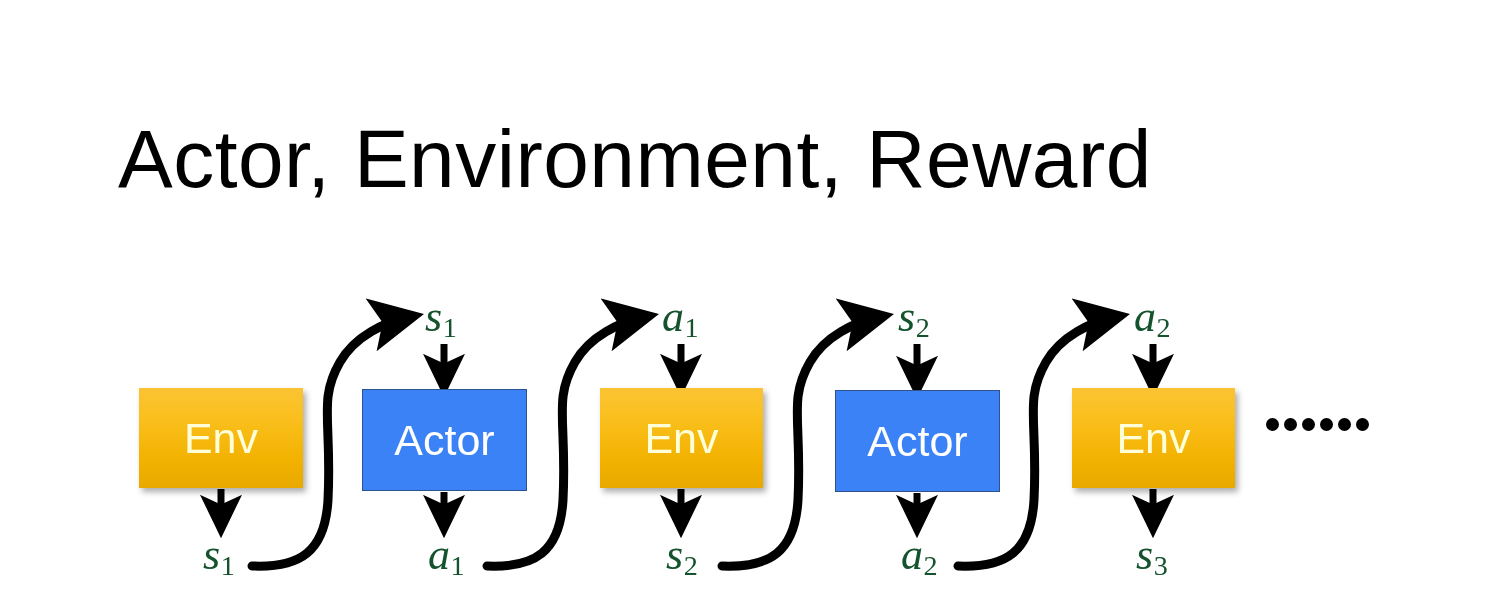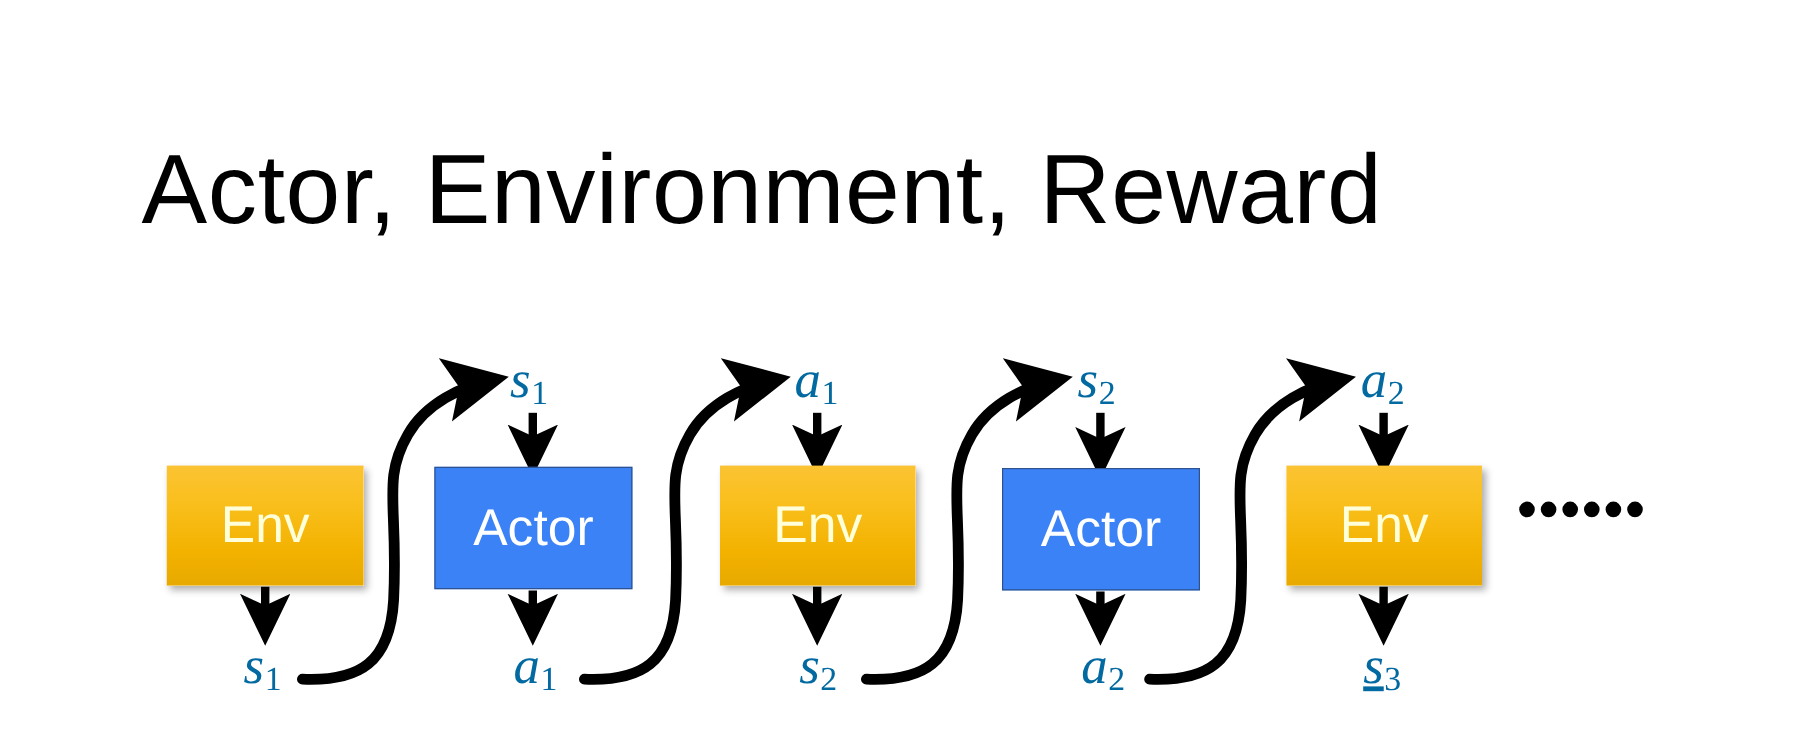--- a/index.html
+++ b/index.html
@@ -71,21 +71,21 @@
     color: #FFFFFF;
     border: 1px solid #2F528F;
     box-shadow: none;
   }
 
   .math-label {
     position: absolute;
     font-family: "Liberation Serif", "DejaVu Serif", serif;
     font-style: italic;
     font-size: 44px;
-    color: #0369a1;
+    color: #14532d;
     white-space: nowrap;
     line-height: 1;
   }
   .math-label sub {
     font-size: 0.64em;
     font-style: normal;
     vertical-align: -0.22em;
     padding-left: 0.5px;
   }
 
@@ -186,21 +186,21 @@
     </div>
     <div class="math-label" style="left:428px; top:533px;">
       <span>a</span><sub>1</sub>
     </div>
     <div class="math-label" style="left:666px; top:533px;">
       <span>s</span><sub>2</sub>
     </div>
     <div class="math-label" style="left:901px; top:533px;">
       <span>a</span><sub>2</sub>
     </div>
-    <div class="math-label" style="left:1136px; top:533px;text-decoration:underline;">
+    <div class="math-label" style="left:1136px; top:533px;">
       <span>s</span><sub>3</sub>
     </div>
 
     <div id="ellipsis">
       <span class="dotgroup">
         <span class="dot"></span>
         <span class="dot"></span>
         <span class="dot"></span>
       </span>
       <span class="dotgroup">

